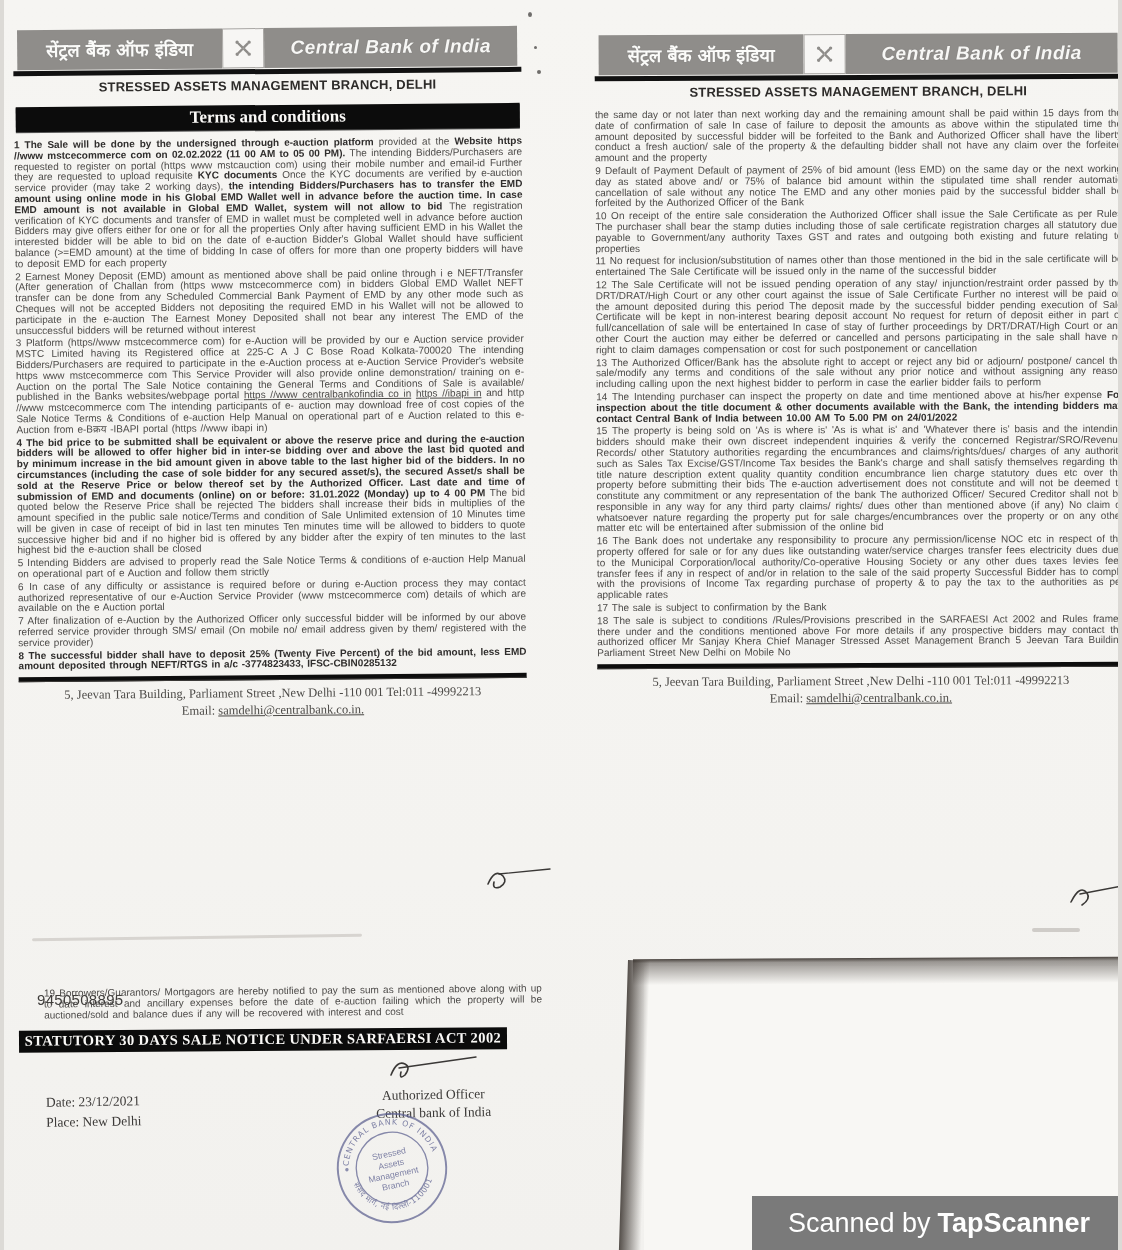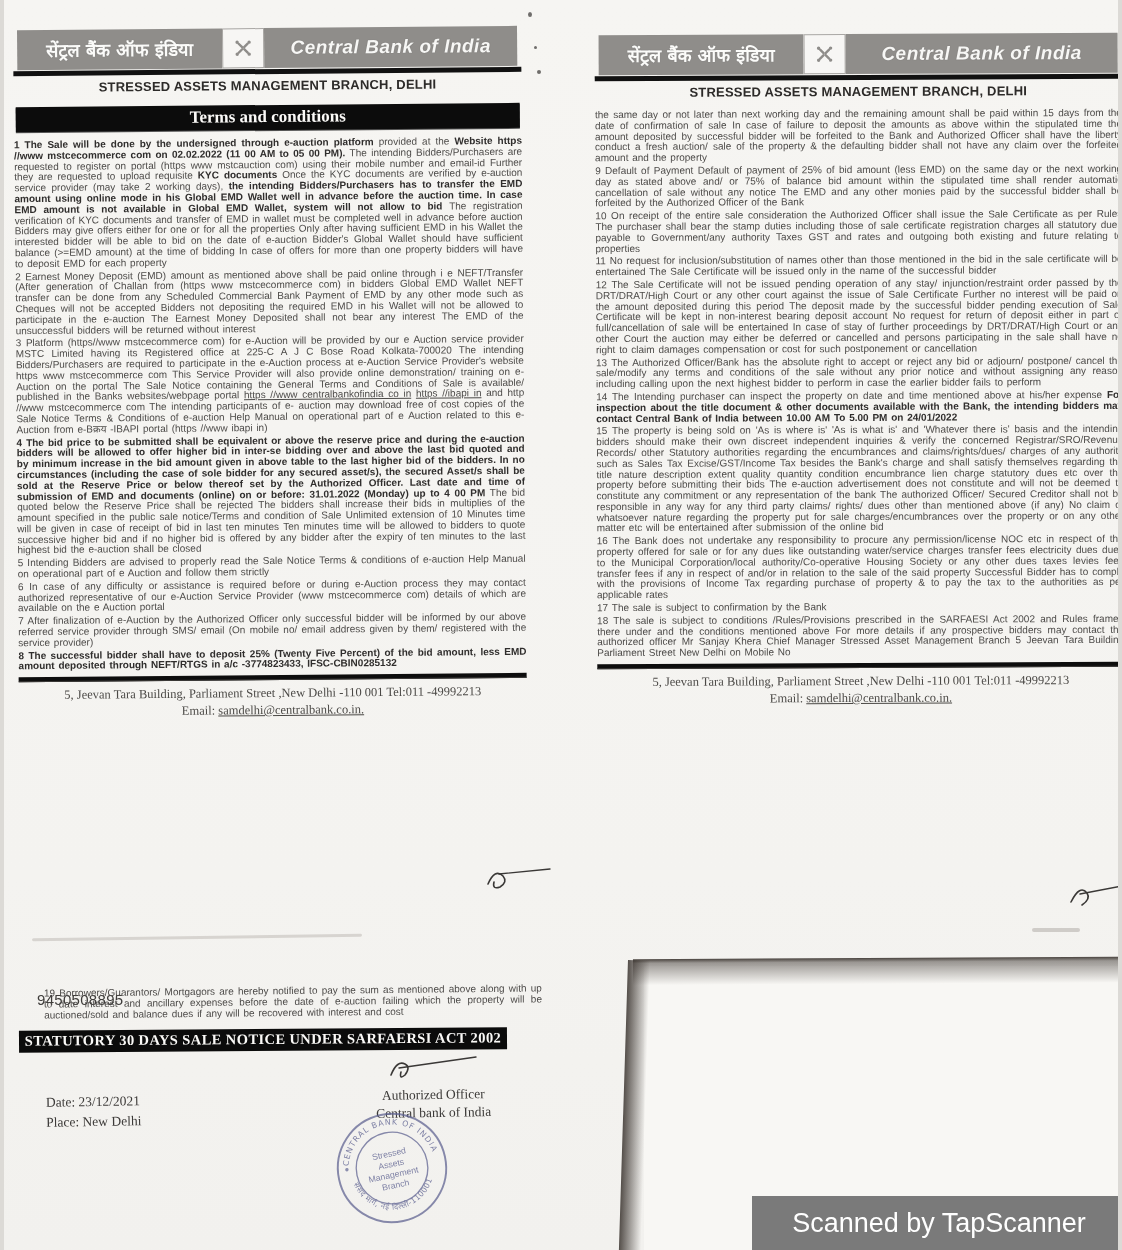--- a/index.html
+++ b/index.html
@@ -58,21 +58,21 @@
   .under-paper{position:absolute;left:640px;top:966px;right:0;bottom:0;background:#f8f7f4;}
   .shadow-h{position:absolute;left:629px;top:958px;width:493px;height:26px;
             background:linear-gradient(to bottom,rgba(45,38,33,.85) 0,rgba(45,38,33,.45) 4px,rgba(45,38,33,0) 100%);
             transform:rotate(-0.3deg);}
   .shadow-v{position:absolute;left:624px;top:960px;width:22px;height:292px;
             background:linear-gradient(to right,rgba(45,38,33,.8),rgba(45,38,33,0));
             transform:rotate(1.8deg);transform-origin:top left;}
 
   .watermark{position:absolute;left:748px;top:1196px;width:374px;height:54px;background:#7a7a7a;
              color:#fff;display:flex;align-items:center;justify-content:center;font-size:27px;z-index:9;}
-  .watermark .brand{font-weight:normal;margin-left:7px;}
+  .watermark .brand{font-weight:bold;margin-left:7px;}
 
   .speck{position:absolute;background:#6f6d6b;border-radius:50%;}
 </style>
 </head>
 <body>
 
 <div class="scan">
 
   <div class="page page-left">
     <div class="logo-bar">

